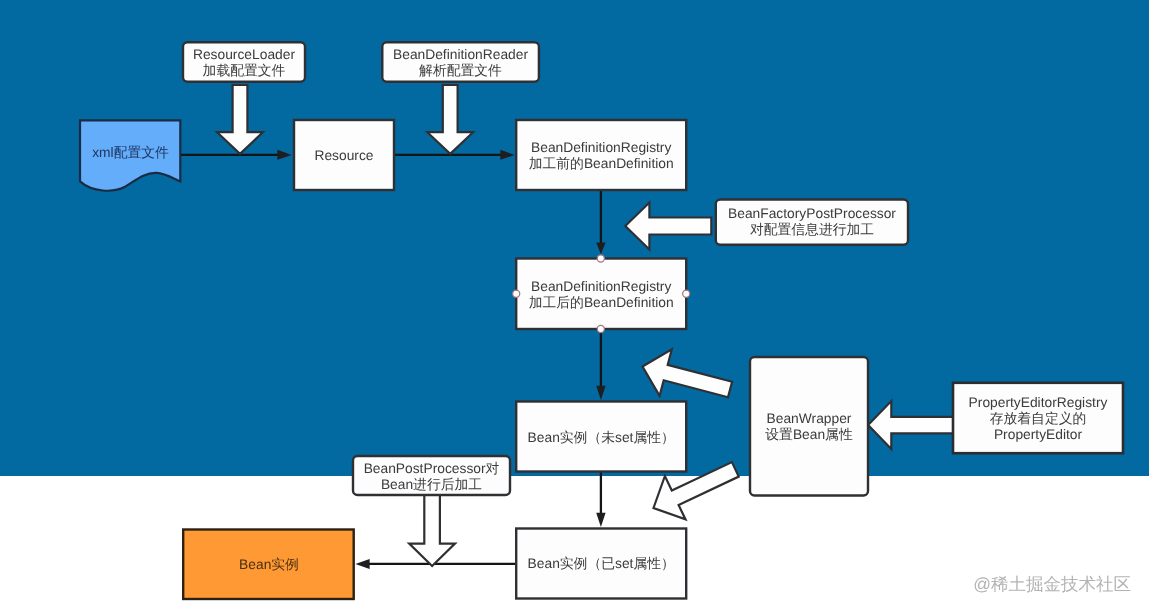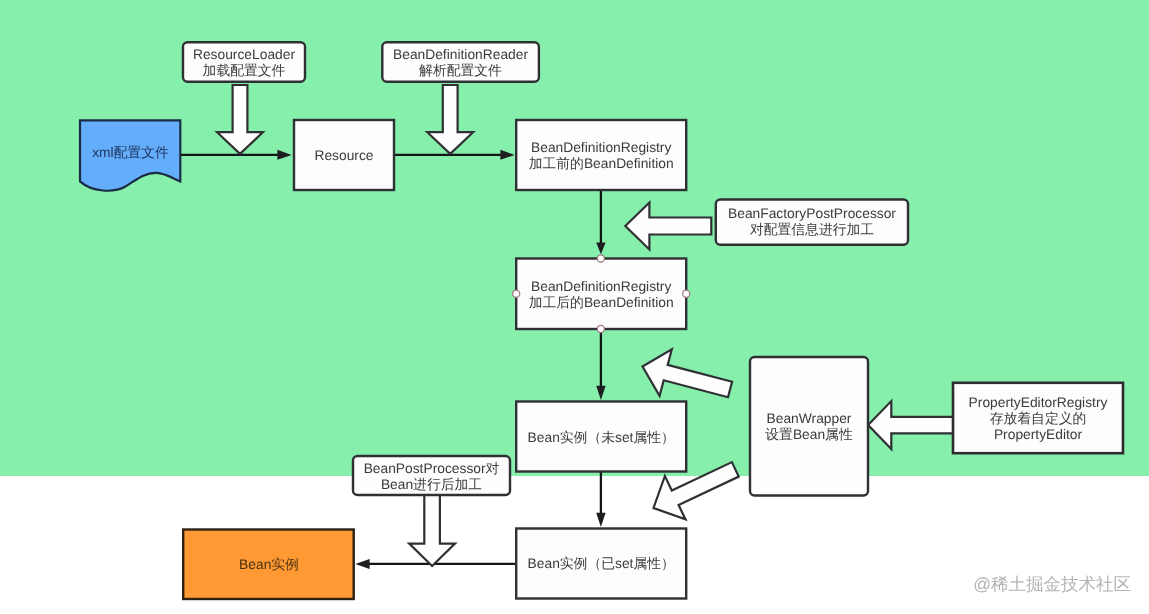--- a/index.html
+++ b/index.html
@@ -1,20 +1,20 @@
 <!DOCTYPE html>
 <html><head>
 <meta charset="utf-8">
 <title>Spring Bean Lifecycle Diagram</title>
 <style>
   html,body{margin:0;padding:0;}
   body{width:1149px;height:614px;background:#ffffff;overflow:hidden;
        font-family:"Liberation Sans",sans-serif;
        -webkit-font-smoothing:antialiased;text-rendering:geometricPrecision;}
-  #stage{position:relative;width:1149px;height:476px;background:#86efac;}
+  #stage{position:relative;width:1149px;height:476px;background:#0369a1;}
   svg#diagram{position:absolute;left:0;top:0;width:1149px;height:614px;display:block;}
   .shape   { fill:#fdfdfd; stroke:#2f3033; stroke-width:2.4; }
   .shape-r { fill:#fdfdfd; stroke:#2c2d30; stroke-width:2.6; }
   .shape-xml  { fill:#63adfa; stroke:#1a2c44; stroke-width:2.2; }
   .shape-bean { fill:#ff9933; stroke:#2d2114; stroke-width:2.4; }
   .arrowshape { fill:#fefefe; stroke:#2f3033; stroke-width:2.2; stroke-linejoin:miter; }
   .conn    { stroke:#141517; stroke-width:2.3; fill:none; }
   .connhead{ fill:#1d1e20; }
   .endpoint{ fill:#ffffff; stroke:#a1767f; stroke-width:1.25; }
   .lbl  { font-family:"Liberation Sans",sans-serif; font-size:13.8px; fill:#3b3b3d;

